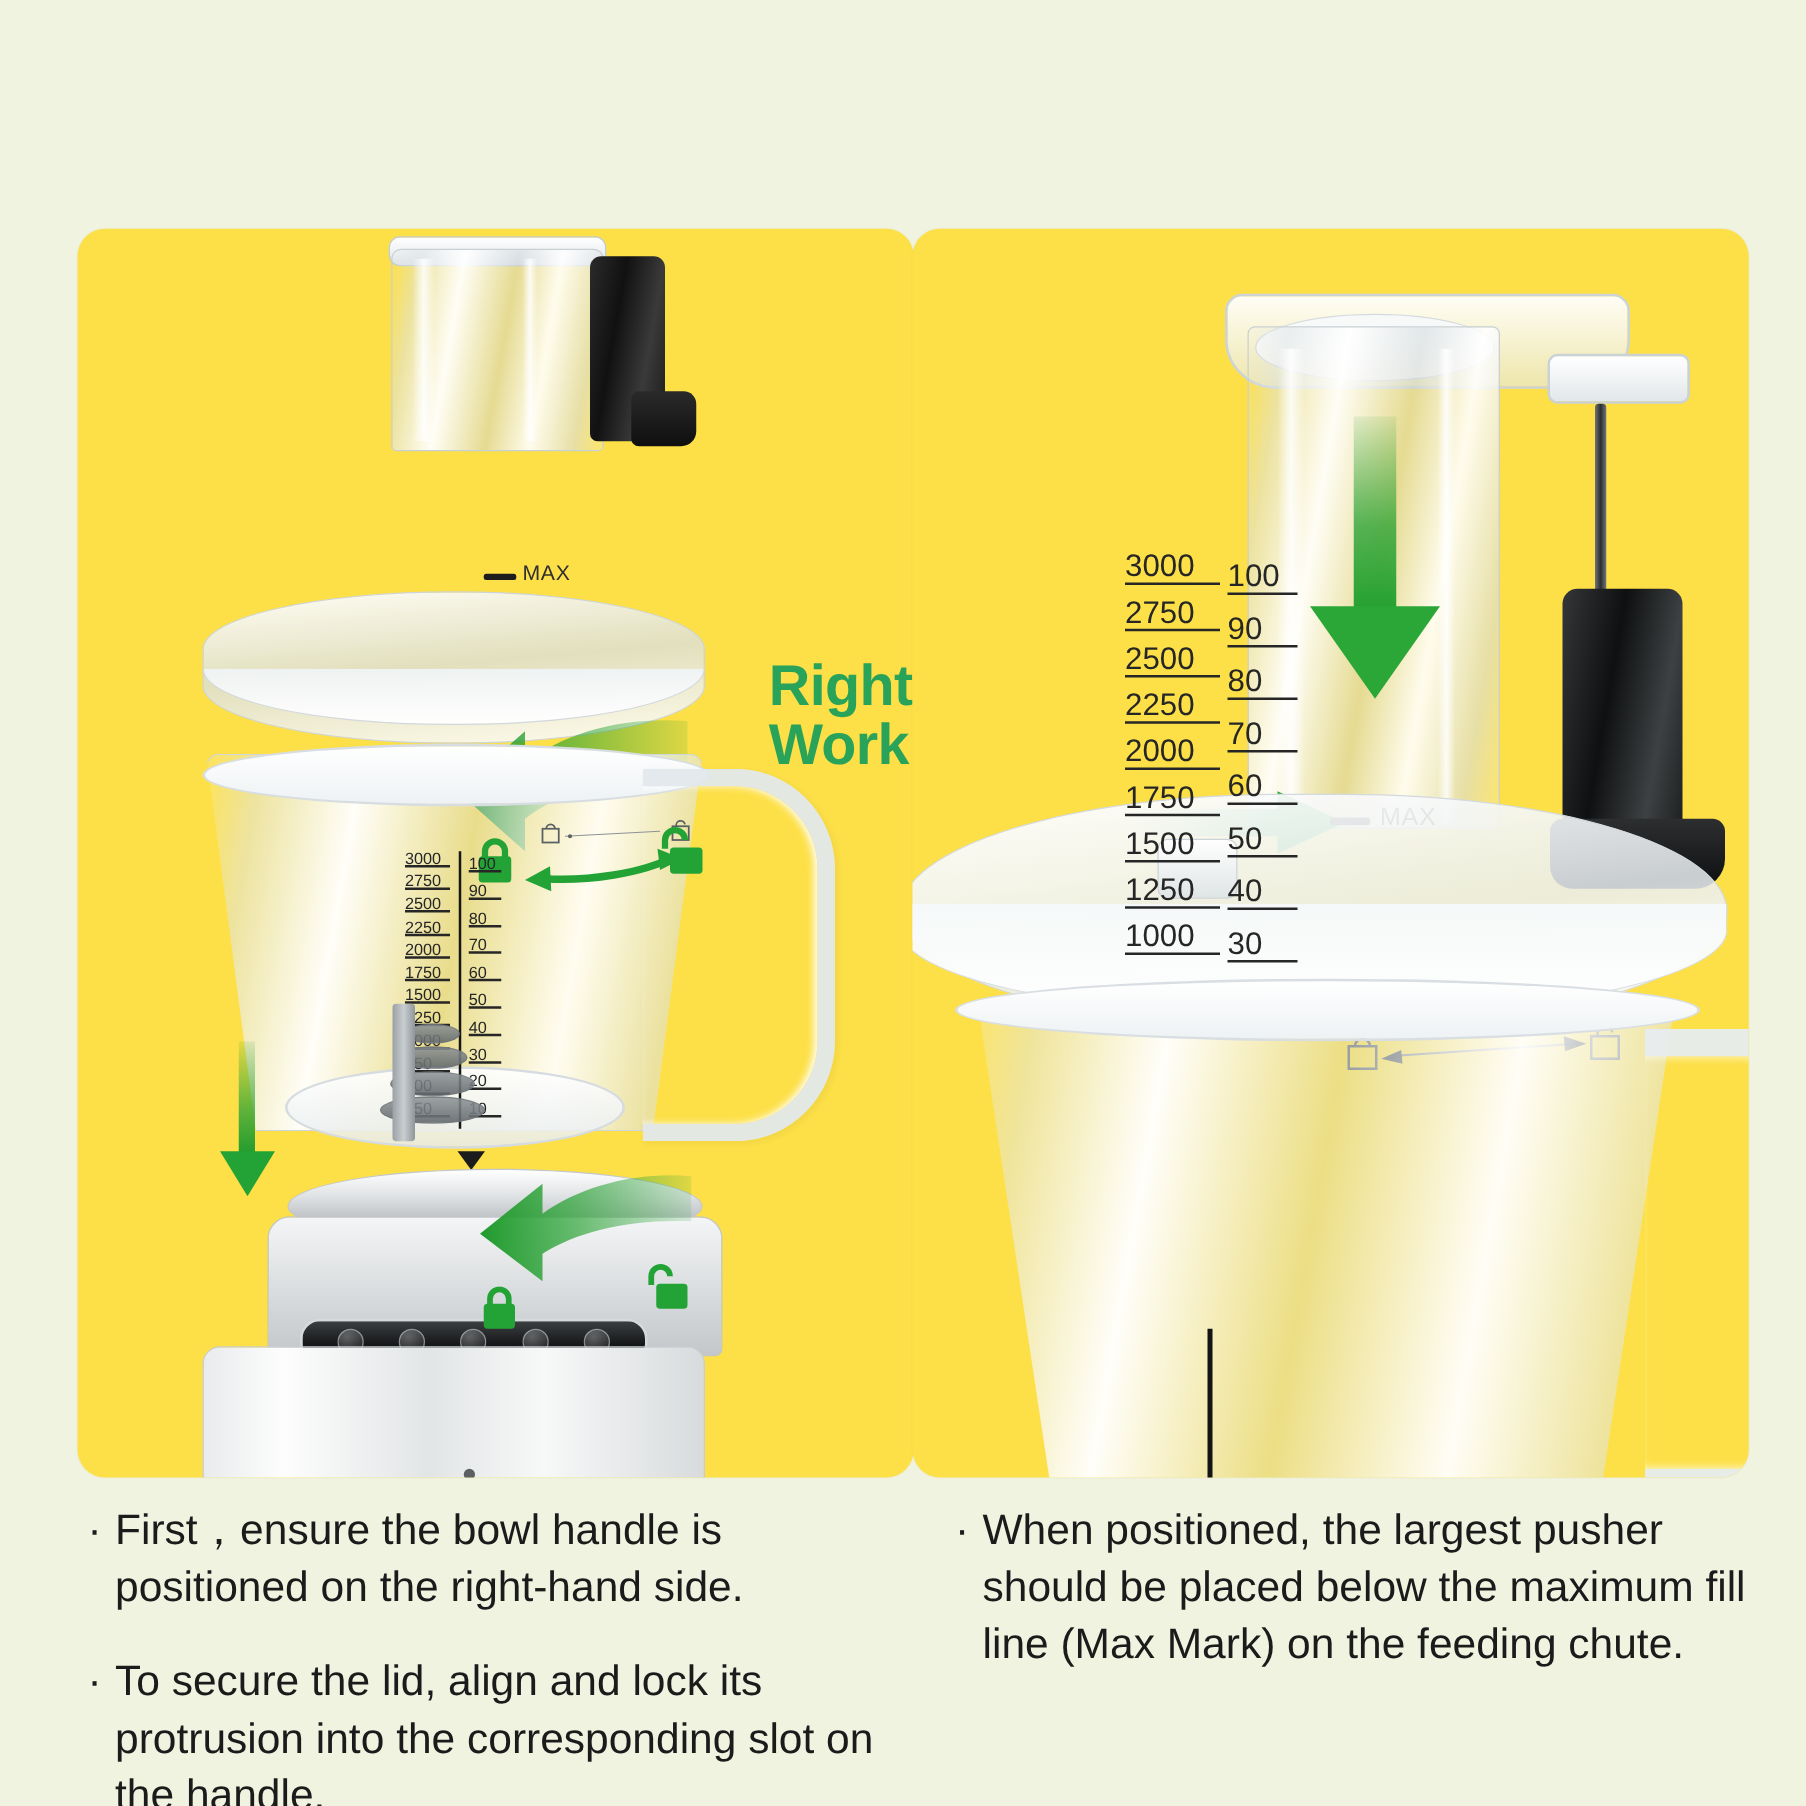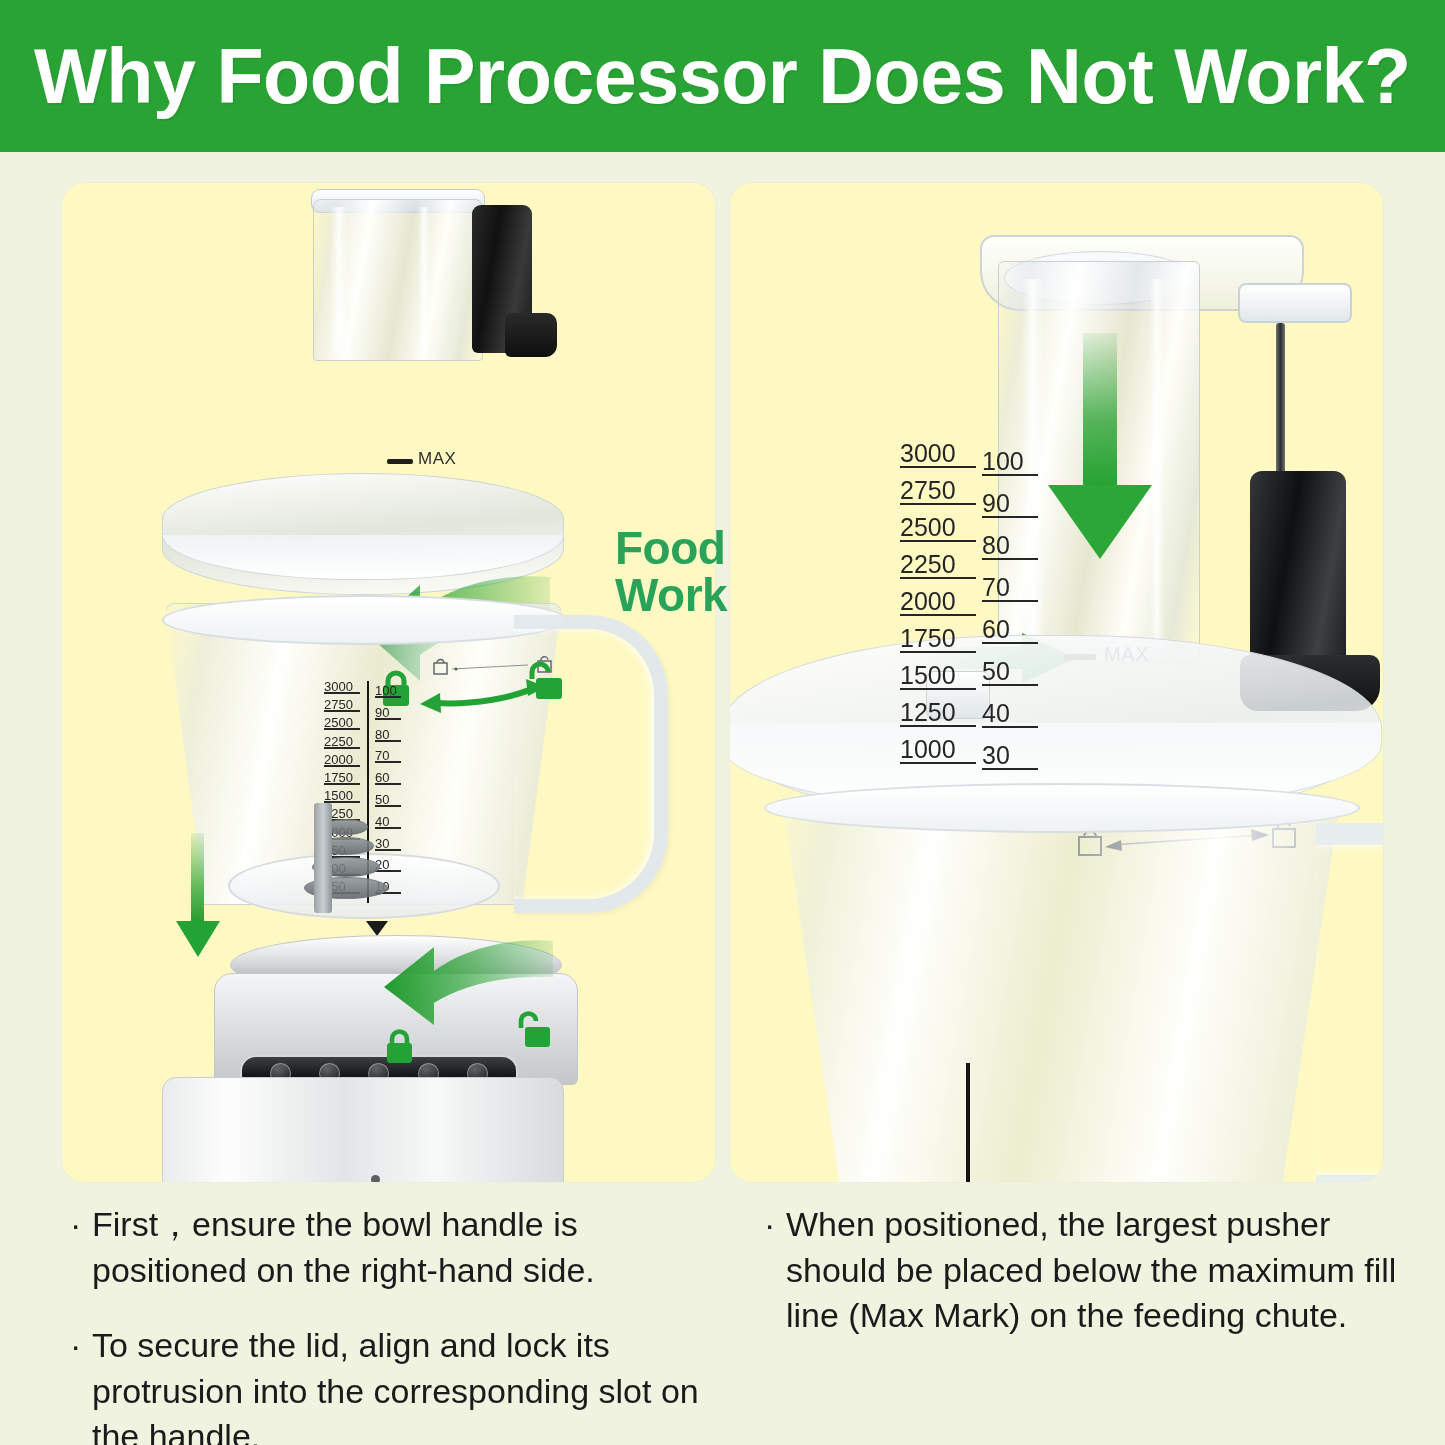--- a/index.html
+++ b/index.html
@@ -38,24 +38,25 @@
     transform: scaleX(0.99);
     text-shadow: 2px 2px 0 rgba(0,0,0,0.06);
   }
 
   
   .panel {
     position: absolute;
     top: 183px;
     width: 653px;
     height: 999px;
-    background: #fef9c3;
+    background: #fde047;
     border-radius: 22px;
     overflow: hidden;
     box-shadow: 0 0 0 1px rgba(0,0,0,0.02);
+    padding-left: 16px;
   }
   #panel-left  { left: 62px; }
   #panel-right { left: 730px; }
 
   .panel-inner {
     position: absolute;
     inset: 0;
   }
 
   
@@ -369,23 +370,20 @@
     line-height: 1.34;
     color: #1b1b1b;
   }
   .bullet-text { flex: 1 1 auto; }
 </style>
 </head>
 <body>
 
 <div id="page">
 
-  <div id="header-banner">
-    <div id="header-title">Why Food Processor Does Not Work?</div>
-  </div>
 
   <div class="panel" id="panel-left">
     <div class="panel-inner">
 
       <div id="l-chute-top"></div>
       <div class="clear-part" id="l-chute"></div>
       <div class="gloss" style="left:268px; top:24px; width:18px; height:146px;"></div>
       <div class="gloss" style="left:356px; top:24px; width:12px; height:146px;"></div>
       <div id="l-pusher-black"></div>
       <div id="l-pusher-foot"></div>
@@ -511,21 +509,21 @@
       </svg>
 
       <div id="l-base-body"></div>
 
       <div id="l-knob-dot"></div>
 
     </div>
   </div>
 
   <div id="right-side-label">
-    <div>Food</div>
+    <div>Right</div>
     <div>Work</div>
   </div>
 
   <div class="panel" id="panel-right">
     <div class="panel-inner">
 
       <div id="r-chute-lip"></div>
       <div id="r-chute-lip2"></div>
       <div class="clear-part" id="r-chute"></div>
       <div class="gloss" style="left:292px; top:96px; width:22px; height:380px;"></div>

